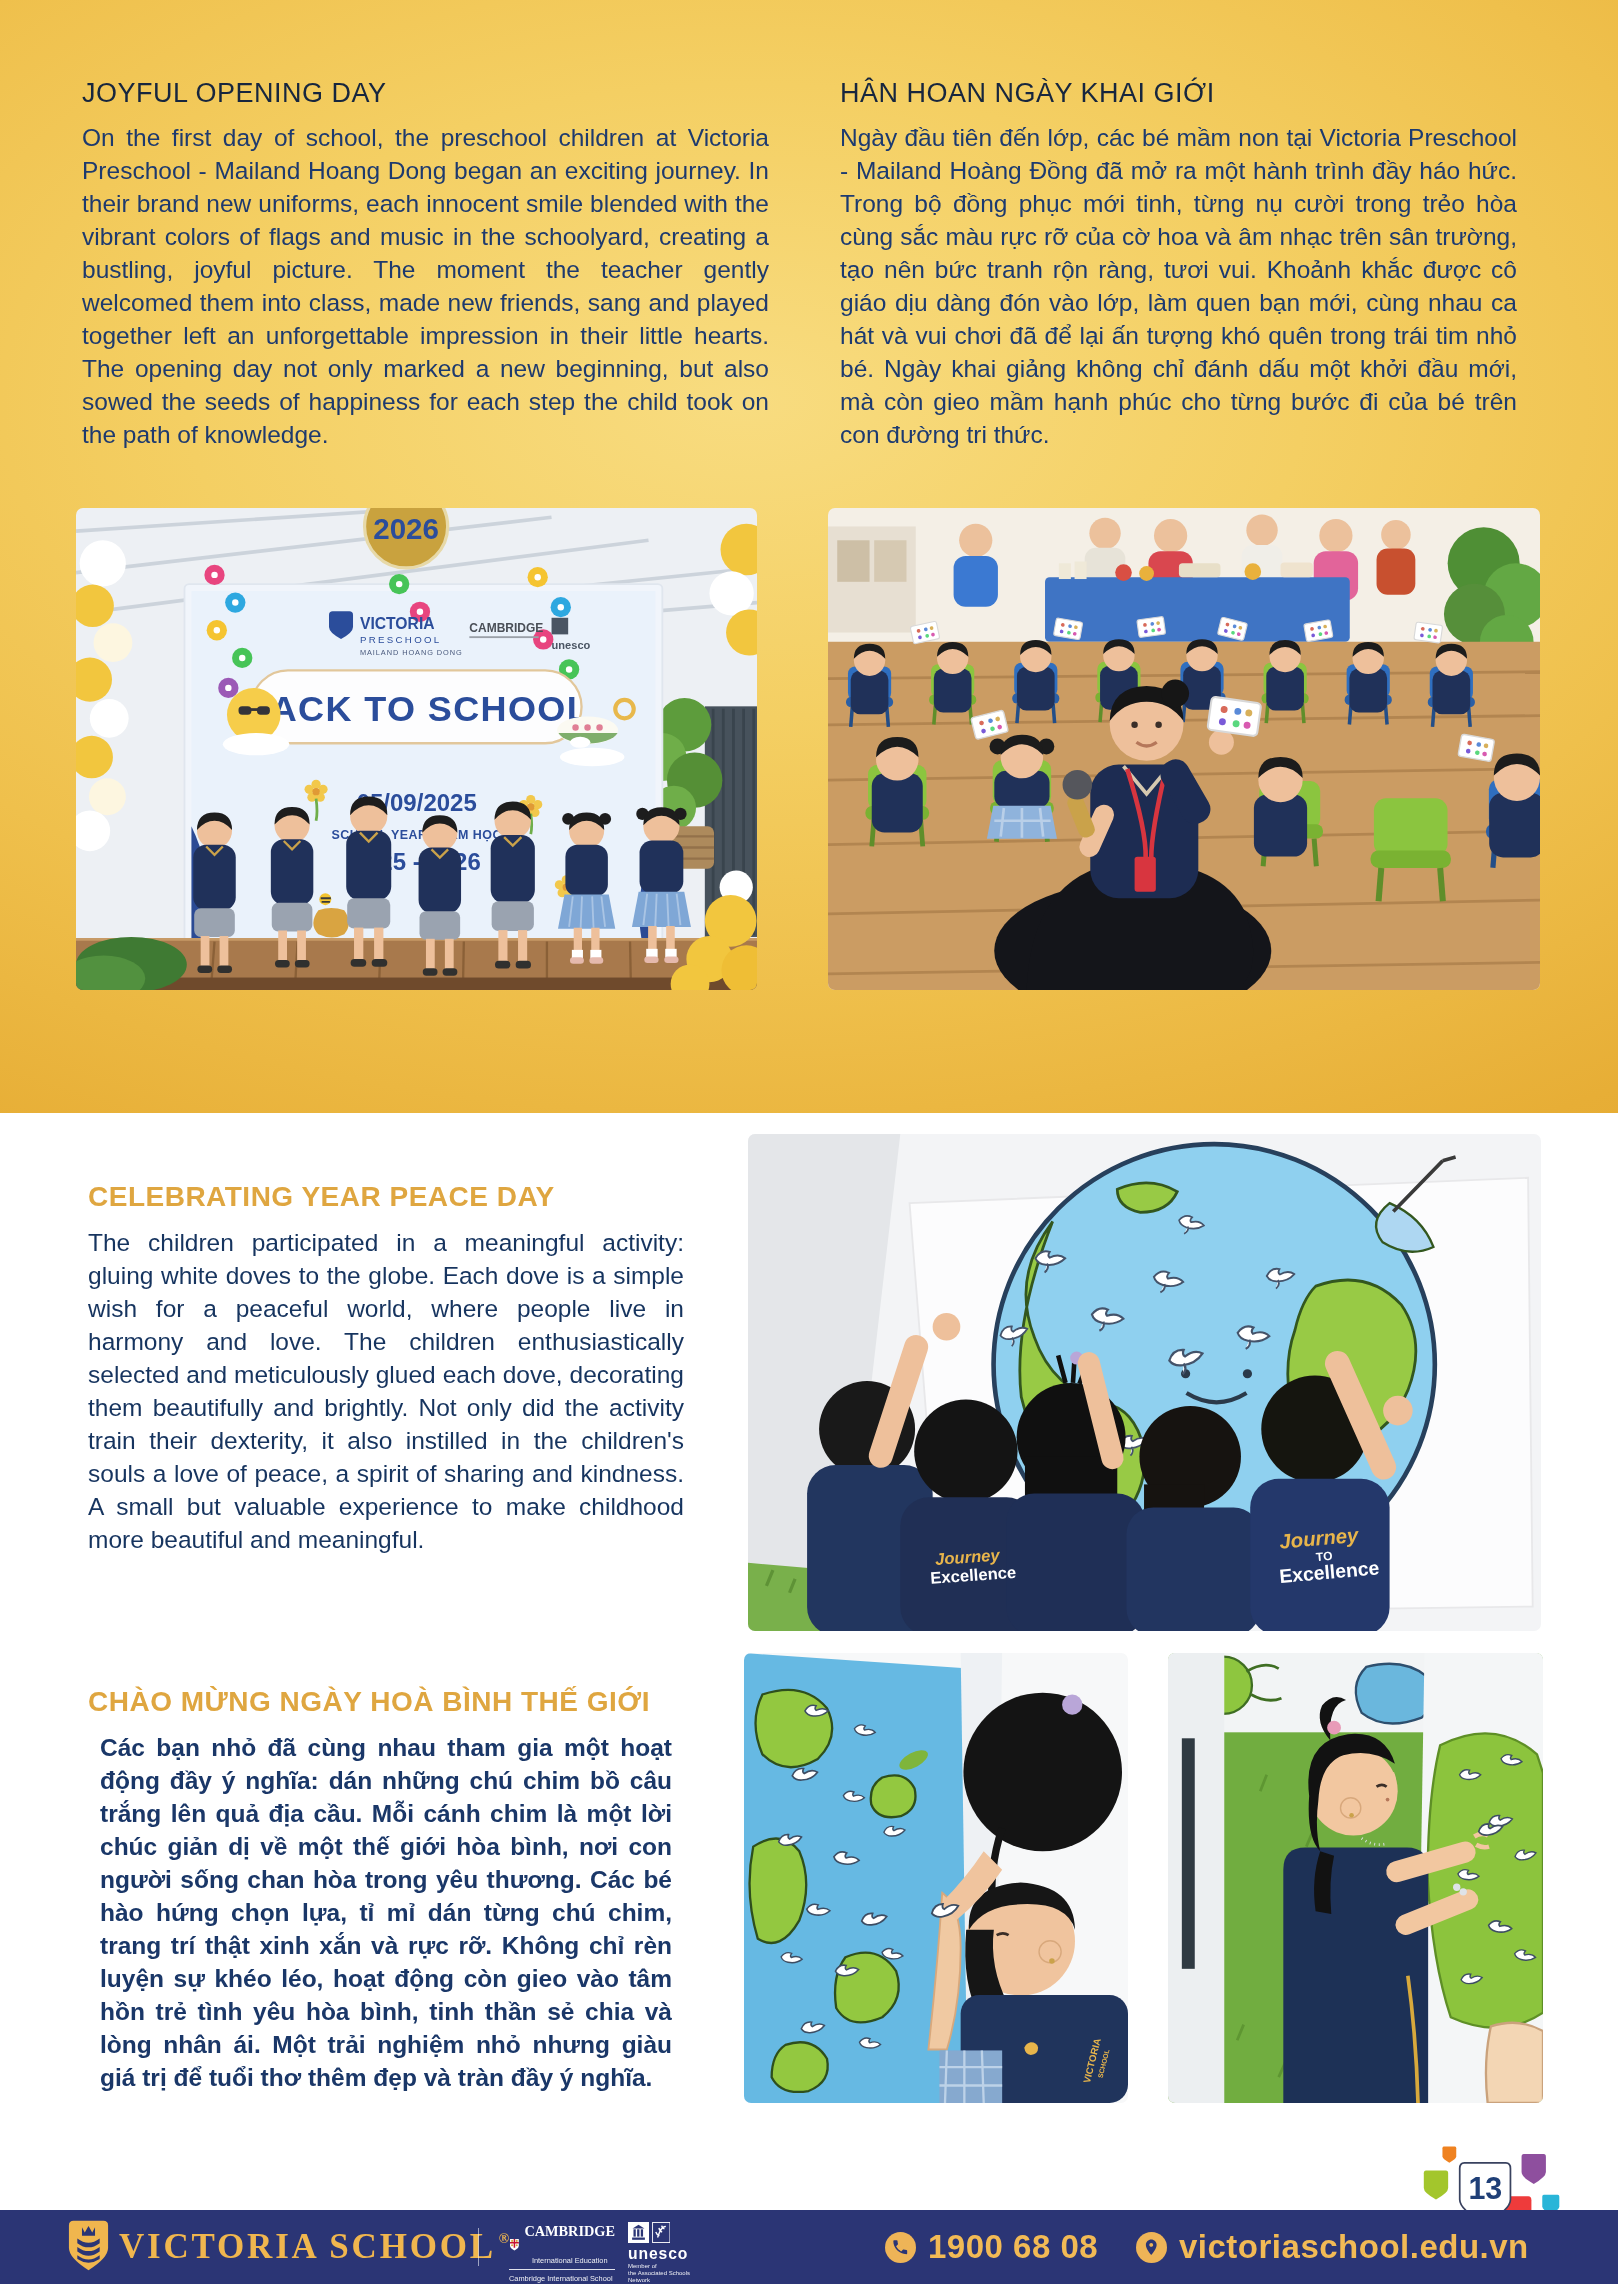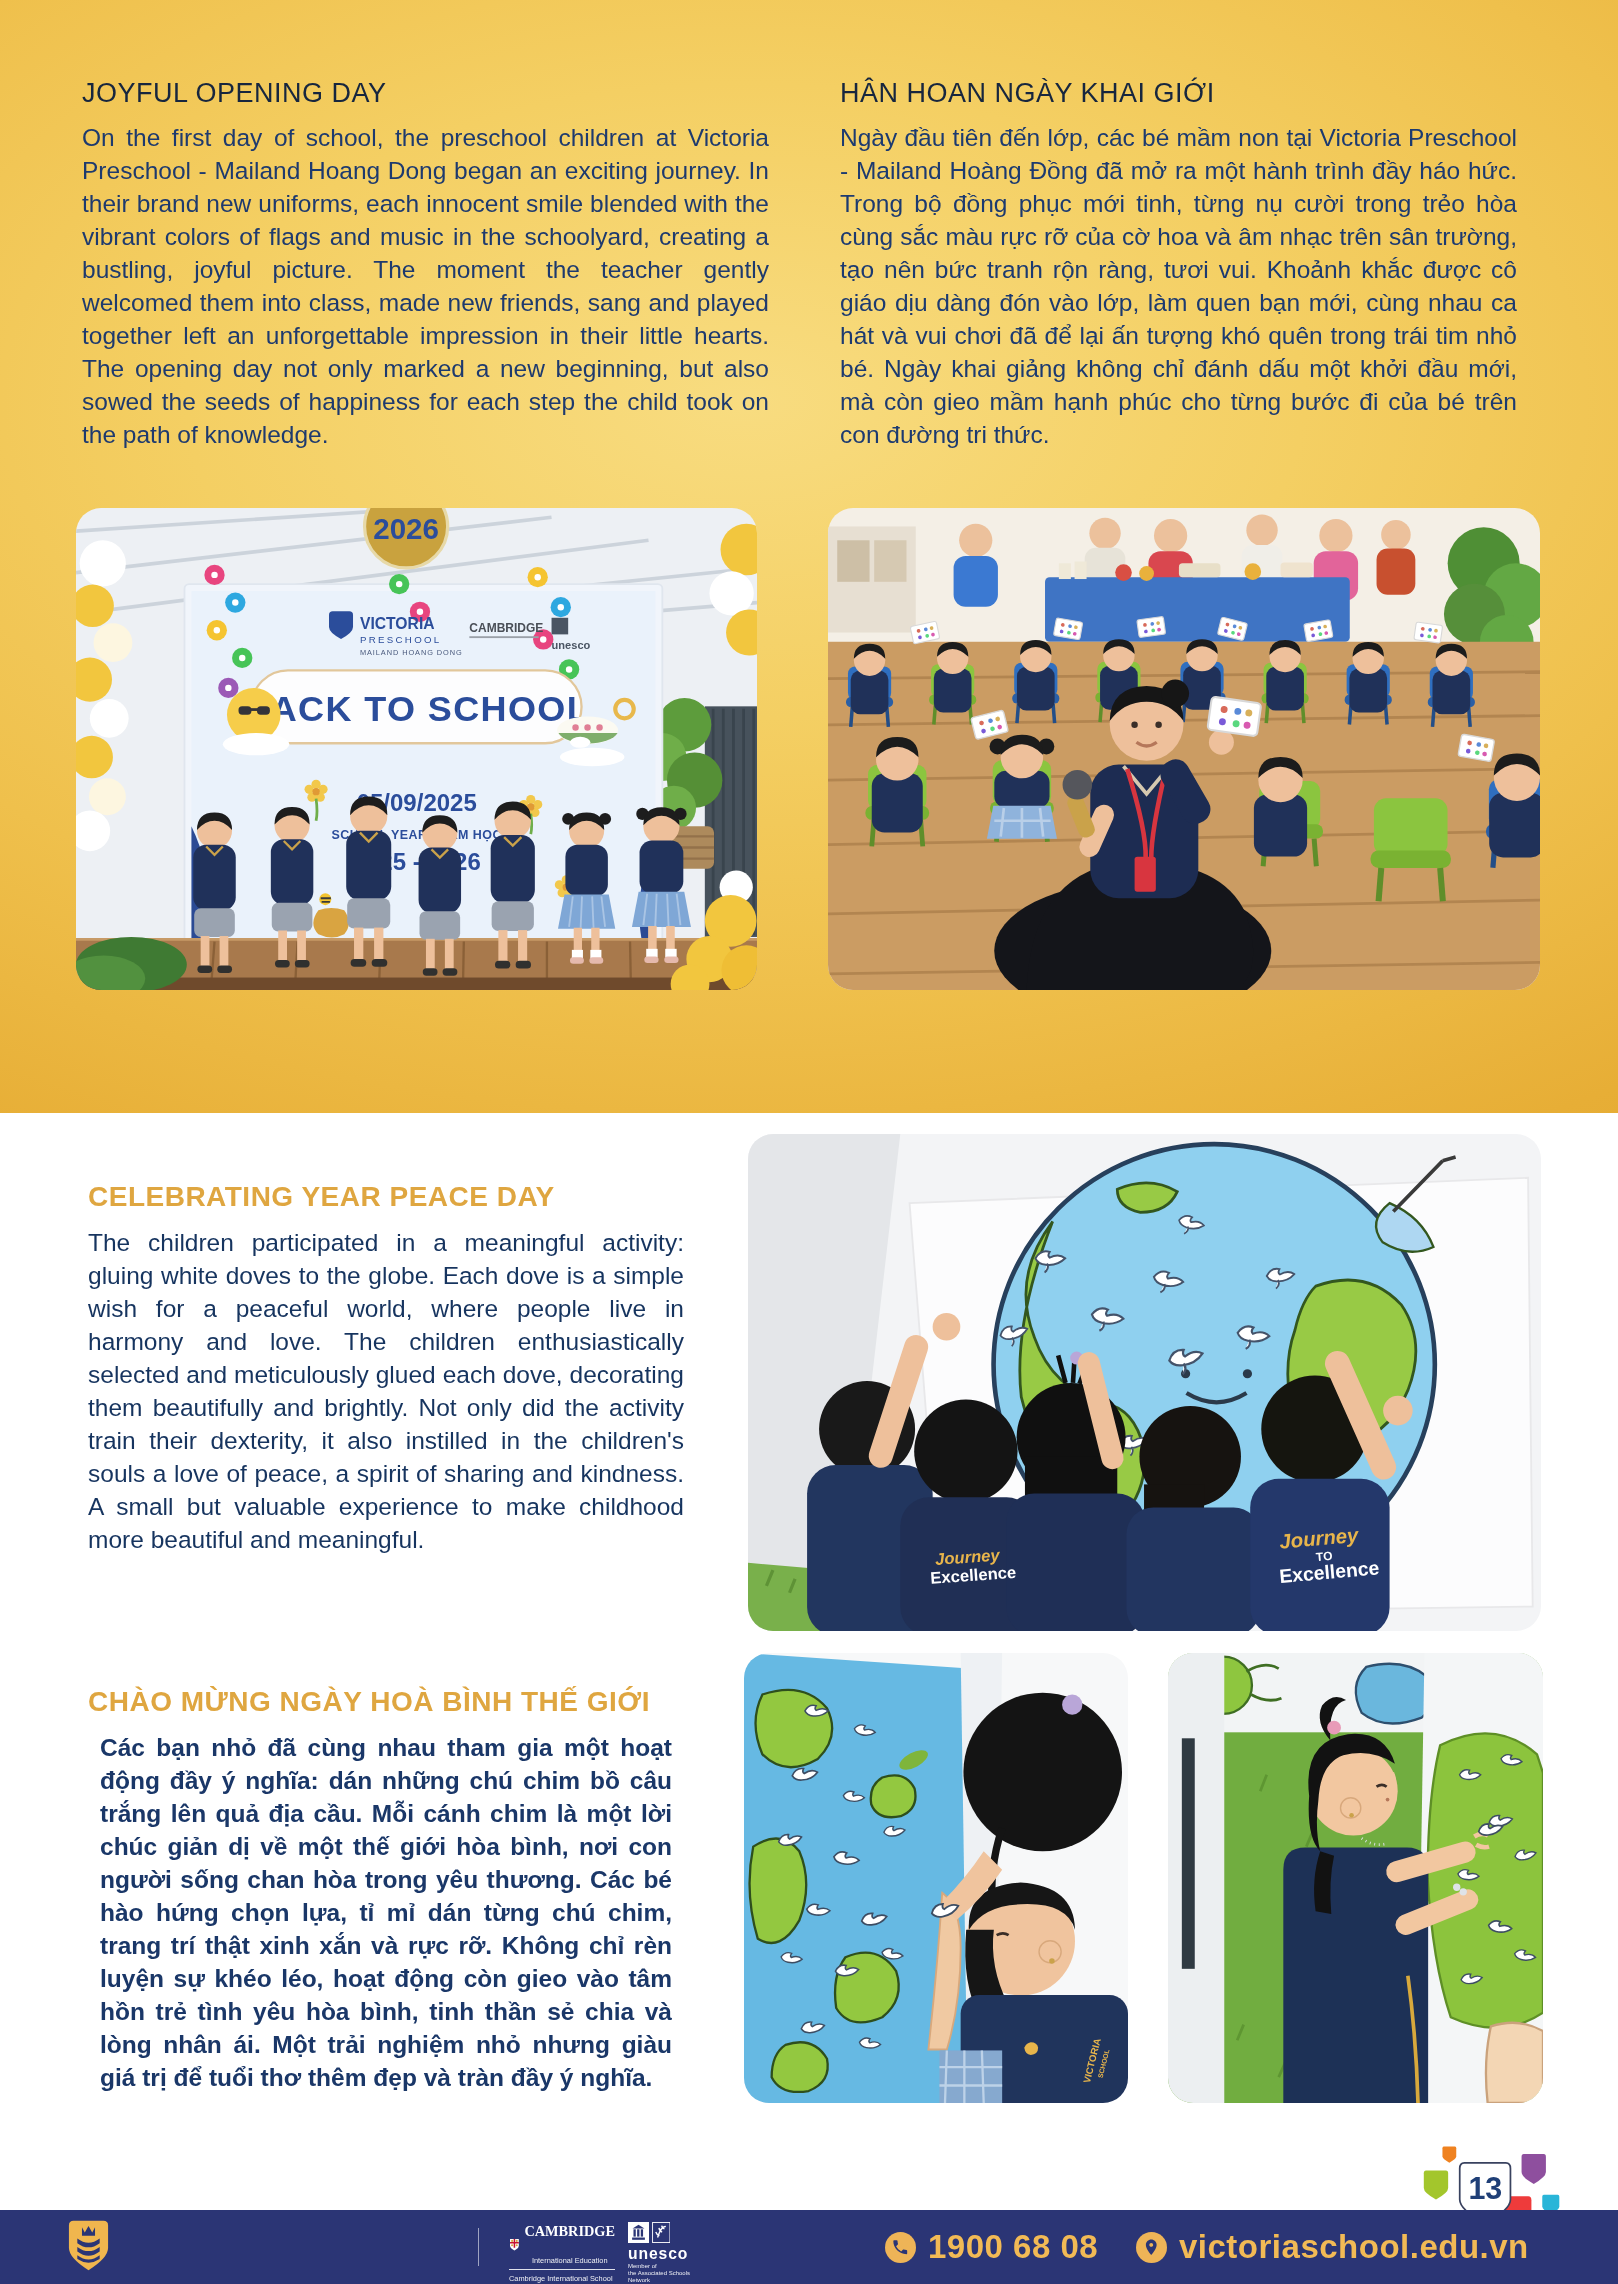--- a/index.html
+++ b/index.html
@@ -15,21 +15,21 @@
   .opening-en p{font-weight:400;}
   .opening-vi{left:840px;top:78px;width:677px;}
   .opening-vi p{font-weight:400;color:#1c3a70;}
   
   .peace-en{left:88px;top:1181px;width:596px;}
   .peace-vi{left:88px;top:1686px;width:596px;}
   .peace-en h3,.peace-vi h3{margin:0 0 13px 0;font-size:28px;font-weight:700;color:#dfa640;letter-spacing:0.5px;}
   .peace-en p{margin:0;font-size:24.5px;line-height:33px;text-align:justify;color:#16345f;font-weight:500;}
   .peace-vi p{margin:12px;font-size:24.5px;line-height:33px;text-align:justify;color:#1a3768;font-weight:700;}
   
-  .photo{position:absolute;border-radius:25px;overflow:hidden;}
+  .photo{position:absolute;border-radius:7px;overflow:hidden;}
   .photo svg{display:block;width:100%;height:100%;}
   .photo1{left:76px;top:508px;width:681px;height:482px;}
   .photo2{left:828px;top:508px;width:712px;height:482px;}
   .photo3{left:748px;top:1134px;width:793px;height:497px;}
   .photo4{left:744px;top:1653px;width:384px;height:450px;}
   .photo5{left:1168px;top:1653px;width:375px;height:450px;}
   svg text{font-family:"Liberation Sans",sans-serif;}
   
   .footer{position:absolute;left:0;top:2210px;width:1619px;height:74px;background:#2b3575;}
   .badge-blob{position:absolute;left:1419px;top:2127px;width:129px;height:129px;border-radius:50%;background:#ffffff;}
@@ -635,20 +635,24 @@
   <div class="footer"></div>
 
   <svg class="v-logo" viewBox="0 0 100 118">
     <path d="M8,16 Q8,6 18,6 H82 Q92,6 92,16 V64 Q92,86 50,112 Q8,86 8,64 Z" fill="#f0b64e"></path>
     <path d="M36,20 L42,31 L50,17 L58,31 L64,20 L64,38 L36,38 Z" fill="#2b3575"></path>
     <path d="M26,44 Q50,62 74,44 L74,54 Q50,72 26,54 Z" fill="#2b3575"></path>
     <path d="M26,62 Q50,80 74,62 L74,72 Q50,90 26,72 Z" fill="#2b3575"></path>
     <path d="M26,80 Q50,98 74,80 L74,88 Q50,104 26,88 Z" fill="#2b3575"></path>
   </svg>
 
+  <div class="brand">
+    <span>VICTORIA SCHOOL</span>
+      <sup>®</sup>
+  </div>
 
   <div class="f-divider"></div>
 
   <div class="camb">
     <div class="row">
       <svg width="19.4" height="23" viewBox="0 0 42 50">
         <path d="M4,4 h34 v26 q0,10 -17,18 q-17,-8 -17,-18 z" fill="#ffffff"></path>
         <path d="M4,18 h34 M21,4 v34" stroke="#c8102e" stroke-width="6"></path>
         <circle cx="12" cy="11" r="4" fill="#d4a33c"></circle>
           <circle cx="30" cy="11" r="4" fill="#d4a33c"></circle>

